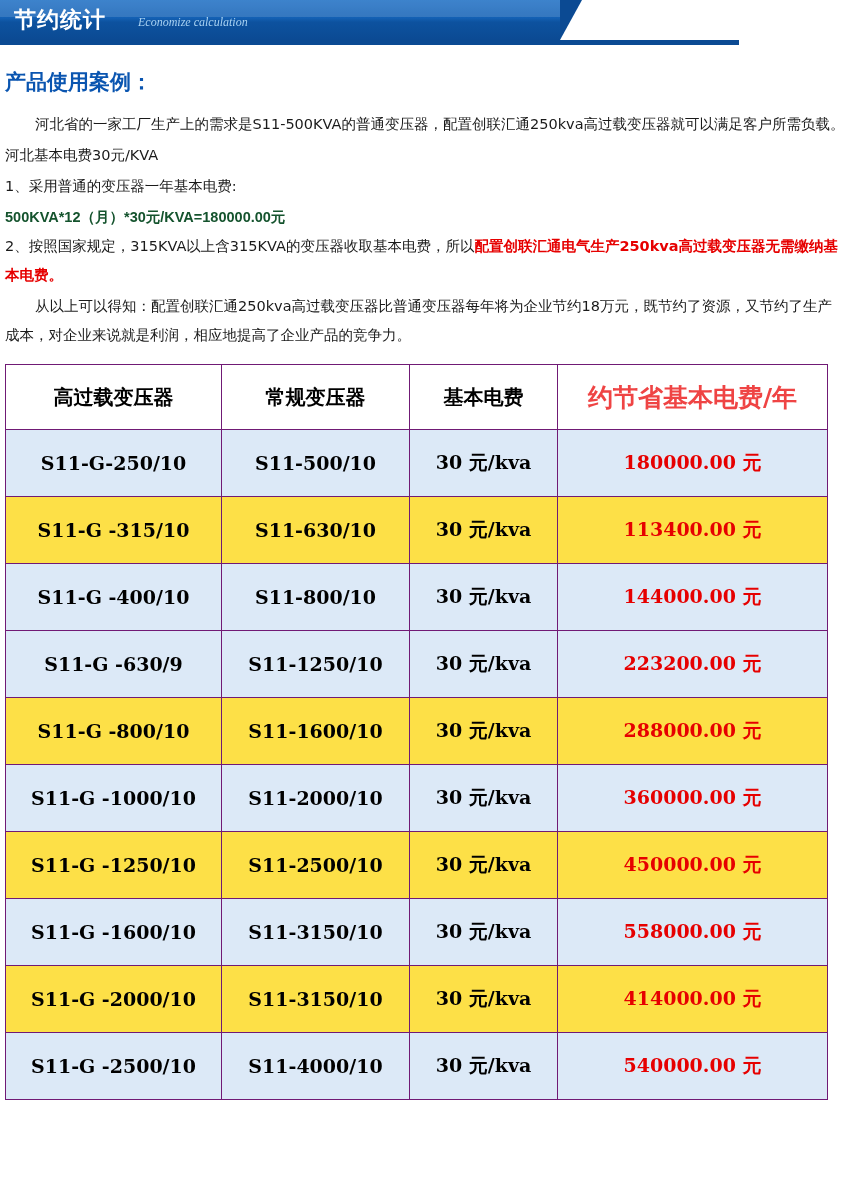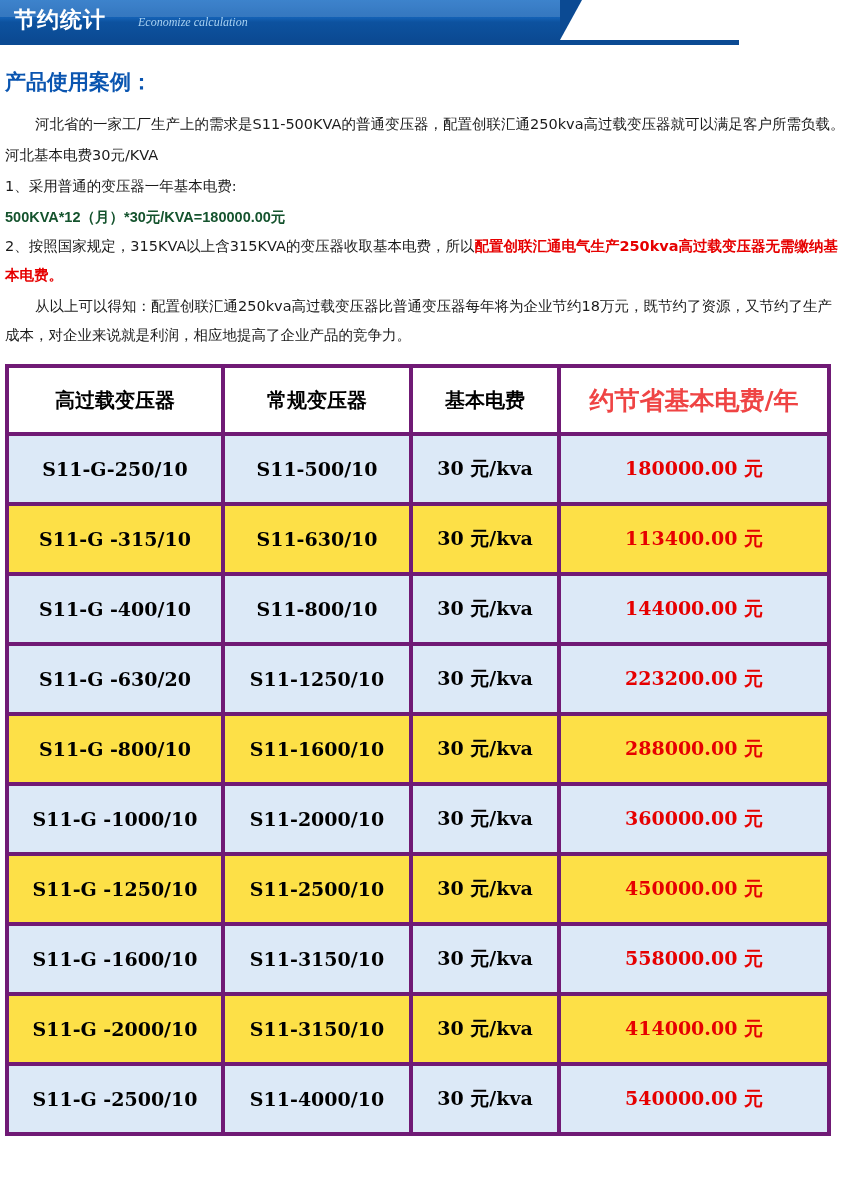--- a/index.html
+++ b/index.html
@@ -112,21 +112,21 @@
   }
 
   
   table.saving {
     border-collapse: collapse;
     width: 822px;
     margin: 14px 0 0 0;
     table-layout: fixed;
   }
   table.saving td, table.saving th {
-    border: 4px solid #701a75;
+    border: 1px solid #701a75;
     text-align: center;
     font-family: "DejaVu Serif", "Liberation Serif", serif;
   }
   table.saving thead th {
     height: 62px;
     font-size: 20px;
     font-weight: bold;
     background: #ffffff;
     color: #000;
   }
@@ -205,21 +205,21 @@
         <td>30 元/kva</td>
         <td class="val">113400.00 元</td>
       </tr>
       <tr class="odd">
         <td>S11-G -400/10</td>
         <td>S11-800/10</td>
         <td>30 元/kva</td>
         <td class="val">144000.00 元</td>
       </tr>
       <tr class="odd">
-        <td>S11-G -630/20</td>
+        <td>S11-G -630/9</td>
         <td>S11-1250/10</td>
         <td>30 元/kva</td>
         <td class="val">223200.00 元</td>
       </tr>
       <tr class="even">
         <td>S11-G -800/10</td>
         <td>S11-1600/10</td>
         <td>30 元/kva</td>
         <td class="val">288000.00 元</td>
       </tr>

